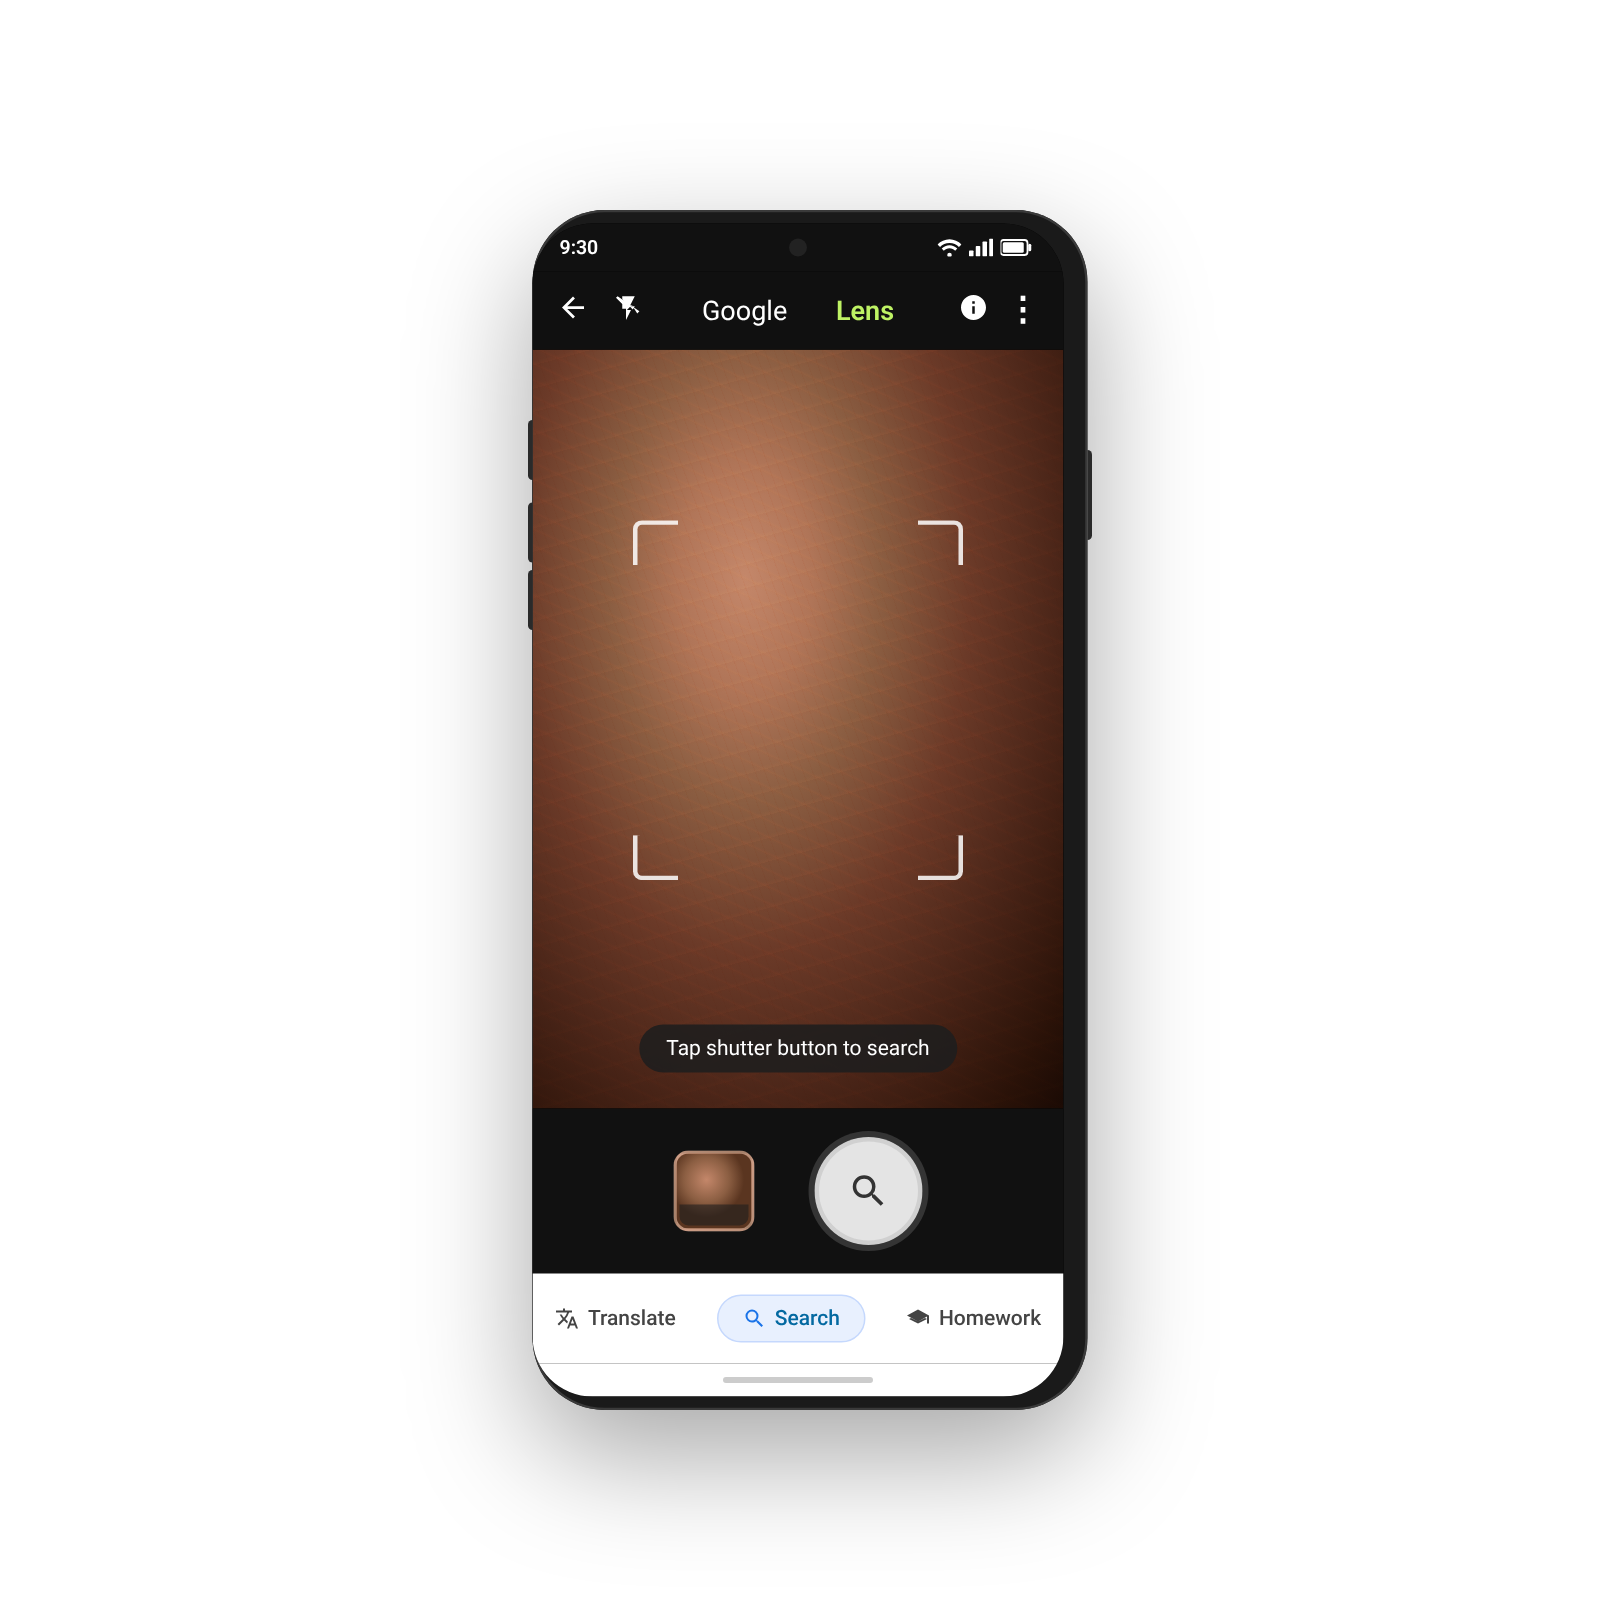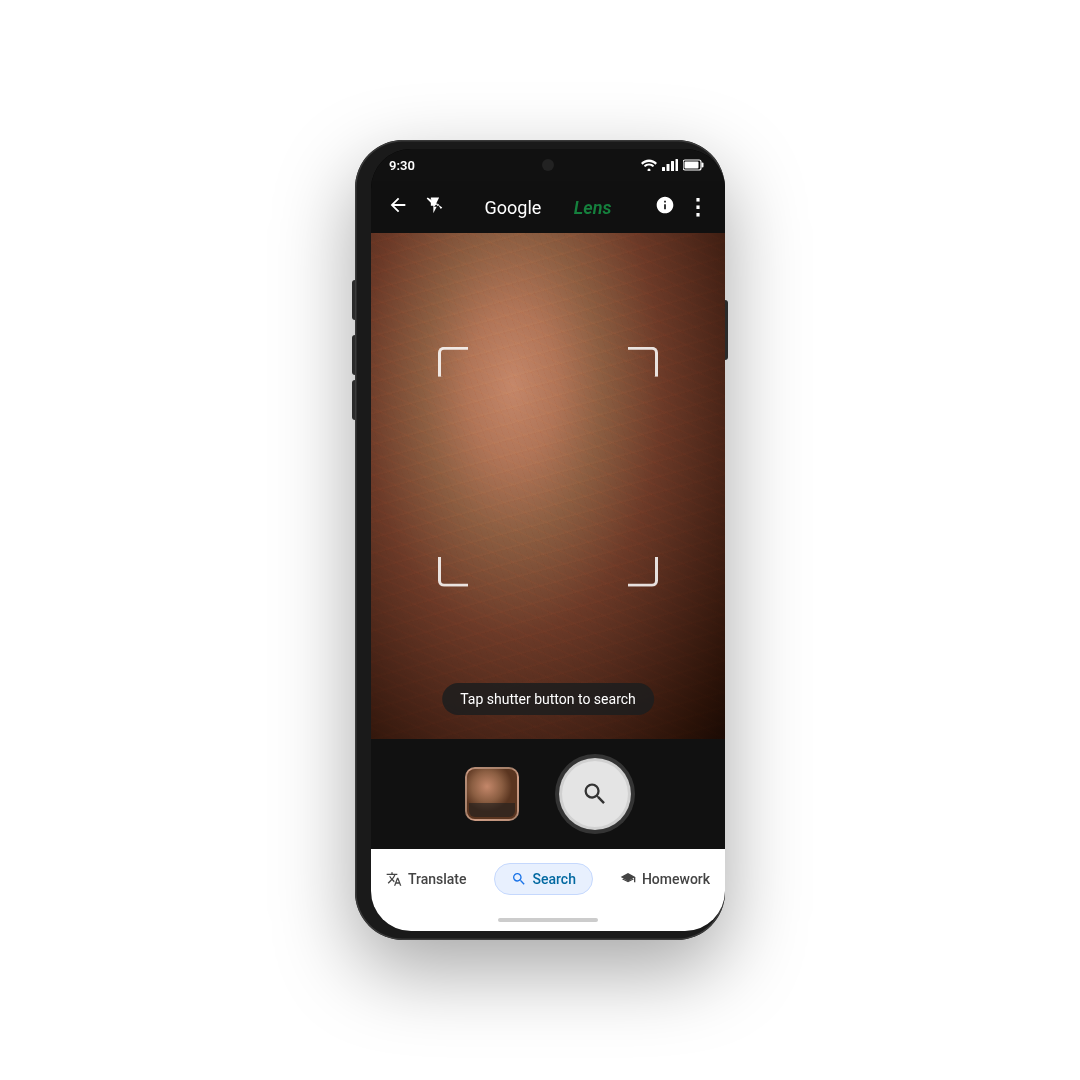--- a/index.html
+++ b/index.html
@@ -16,21 +16,21 @@
 
     .phone-outer {
       width: 370px;
       height: 800px;
       background: #1a1a1a;
       border-radius: 48px;
       position: relative;
       box-shadow: 0 30px 80px rgba(0,0,0,0.35), inset 0 0 0 1.5px #3a3a3a;
       display: flex;
       flex-direction: column;
-      align-items: flex-end;
+      align-items: flex-start;
     }
 
     
     .phone-outer::before {
       content: '';
       position: absolute;
       right: -3px;
       top: 160px;
       width: 3px;
       height: 60px;
@@ -134,22 +134,21 @@
       gap: 14px;
     }
 
     .title-google {
       font-weight: 400;
       color: #fff;
     }
 
     .title-lens {
       font-weight: 600;
-      color: #15803d;
-      font-style: italic;
+      color: #bef264;
     }
 
     .app-bar-right {
       display: flex;
       align-items: center;
       gap: 12px;
     }
 
     .info-btn, .more-btn {
       color: #fff;

